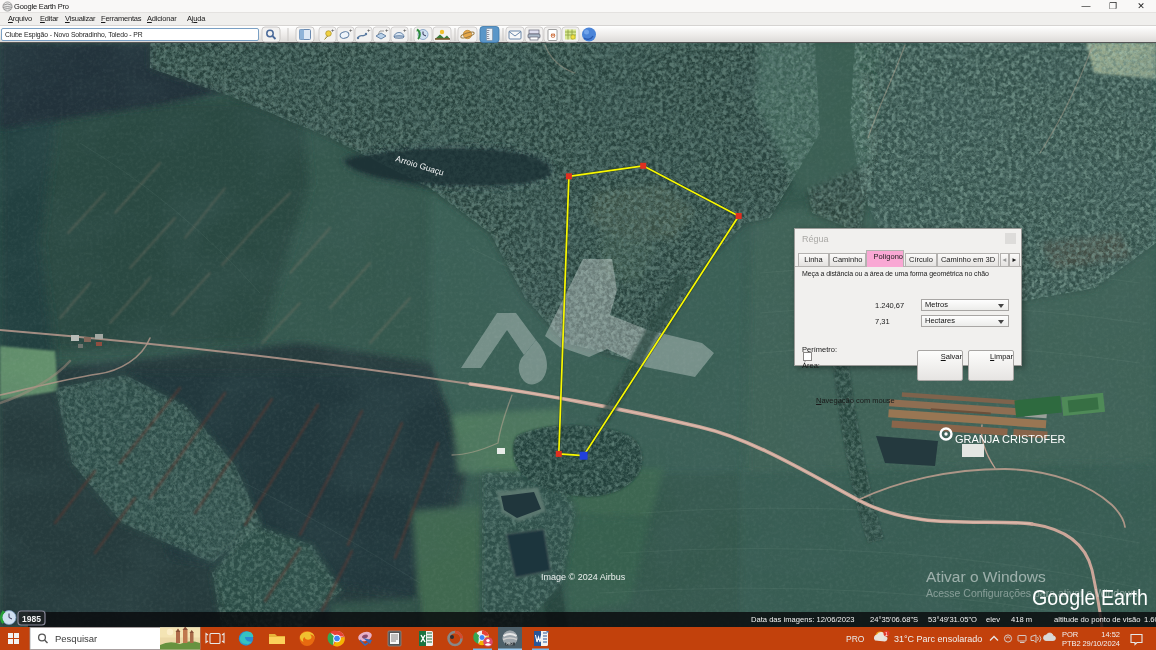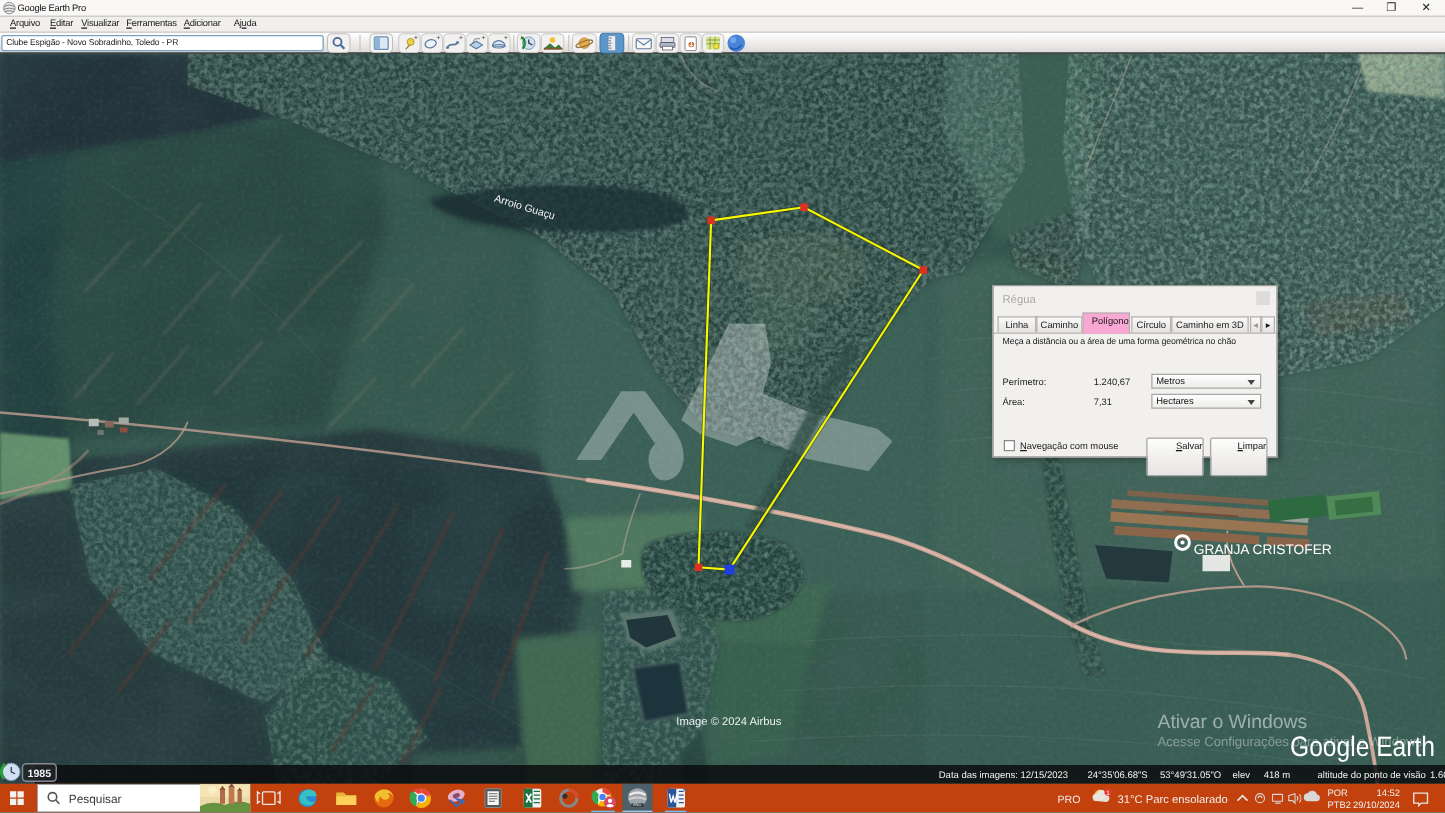--- a/index.html
+++ b/index.html
@@ -19,21 +19,21 @@
   
   #map { position:absolute; left:0; top:43px; width:1156px; height:585px; background:#2b4a41; }
   
   #dlg { position:absolute; left:794px; top:228px; width:228px; height:138px; background:#f1f0ee; border:1px solid #9b9b98; box-shadow:2px 2px 6px rgba(0,0,0,0.35); font-size:7.5px; }
   #dlg .title { position:absolute; left:7px; top:5px; color:#a9a8a5; font-size:9px; }
   #dlg .helpbox { position:absolute; right:5px; top:4px; width:11px; height:11px; background:#dddcda; }
   .tab { position:absolute; top:24px; height:13px; background:linear-gradient(#fbfaf9,#e4e2e0); border:1px solid #b4b2b0; border-bottom:none; text-align:center; line-height:12px; color:#1a1a1a; }
   .tab.active { top:21px; height:17px; background:#f9a8d4; z-index:3;text-align:right; }
   #dlg .tabline { position:absolute; left:0; right:0; top:37px; border-top:1px solid #b4b2b0; }
   #dlg .desc { position:absolute; left:7px; top:41px; color:#1a1a1a; font-size:7px; letter-spacing:-0.1px; }
-  #dlg .lab { position:absolute; left:7px; color:#1a1a1a; }
+  #dlg .lab { position:absolute; left:7px; color:#1a1a1a;margin-top:44px; }
   #dlg .val { position:absolute; text-align:left; color:#1a1a1a; }
   .combo { position:absolute; left:126px; width:88px; height:12px; background:linear-gradient(#fefefe,#ececea); border:1px solid #a8a6a4; line-height:10px; padding-left:3px; color:#111; }
   .combo:after { content:""; position:absolute; right:4px; top:4px; border:3px solid transparent; border-top:4px solid #444; }
   #dlg .chk { position:absolute; left:8px; top:123px; width:9px; height:9px; background:#fff; border:1px solid #8a8886; }
   .dbtn { position:absolute; top:121px; width:46px; height:31px; background:linear-gradient(#fdfdfc,#e6e4e2); border:1px solid #a8a6a4; border-radius:2px; text-align:right; line-height:12px; color:#111; }
   
   #statusbar { position:absolute; left:28px; top:612px; width:1128px; height:15px; background:rgba(8,10,12,0.82); color:#f2f2f2; font-size:7.6px; line-height:15px; }
   
   #taskbar { position:absolute; left:0; top:627px; width:1156px; height:23px; background:#c2410c; color:#e8e8e8; }
 </style>
@@ -449,21 +449,21 @@
     <div class="lab" style="top:88px">Área:</div>
     <div class="val" style="left:80px;top:88px;width:42px">7,31</div>
     <div class="combo" style="top:86px">Hectares</div>
     <div class="chk"></div>
     <span class="lab" style="top:123px;left:21px"><u>N</u>avegação com mouse</span>
     <div class="dbtn" style="left:122px"><u>S</u>alvar</div>
     <div class="dbtn" style="left:173px"><u>L</u>impar</div>
   </div>
 
   <div id="statusbar">
-    <span style="position:absolute;left:723px">Data das imagens: 12/15/2023</span>
+    <span style="position:absolute;left:723px">Data das imagens: 12/06/2023</span>
     <span style="position:absolute;left:842px">24°35'06.68"S</span>
     <span style="position:absolute;left:900px">53°49'31.05"O</span>
     <span style="position:absolute;left:958px">elev</span>
     <span style="position:absolute;left:983px">418 m</span>
     <span style="position:absolute;left:1026px">altitude do ponto de visão</span>
     <span style="position:absolute;left:1116px">1.60 km</span>
 
   </div>
 
   <svg style="position:absolute;left:0px;top:608px" width="50" height="20" viewBox="0 0 50 20">

